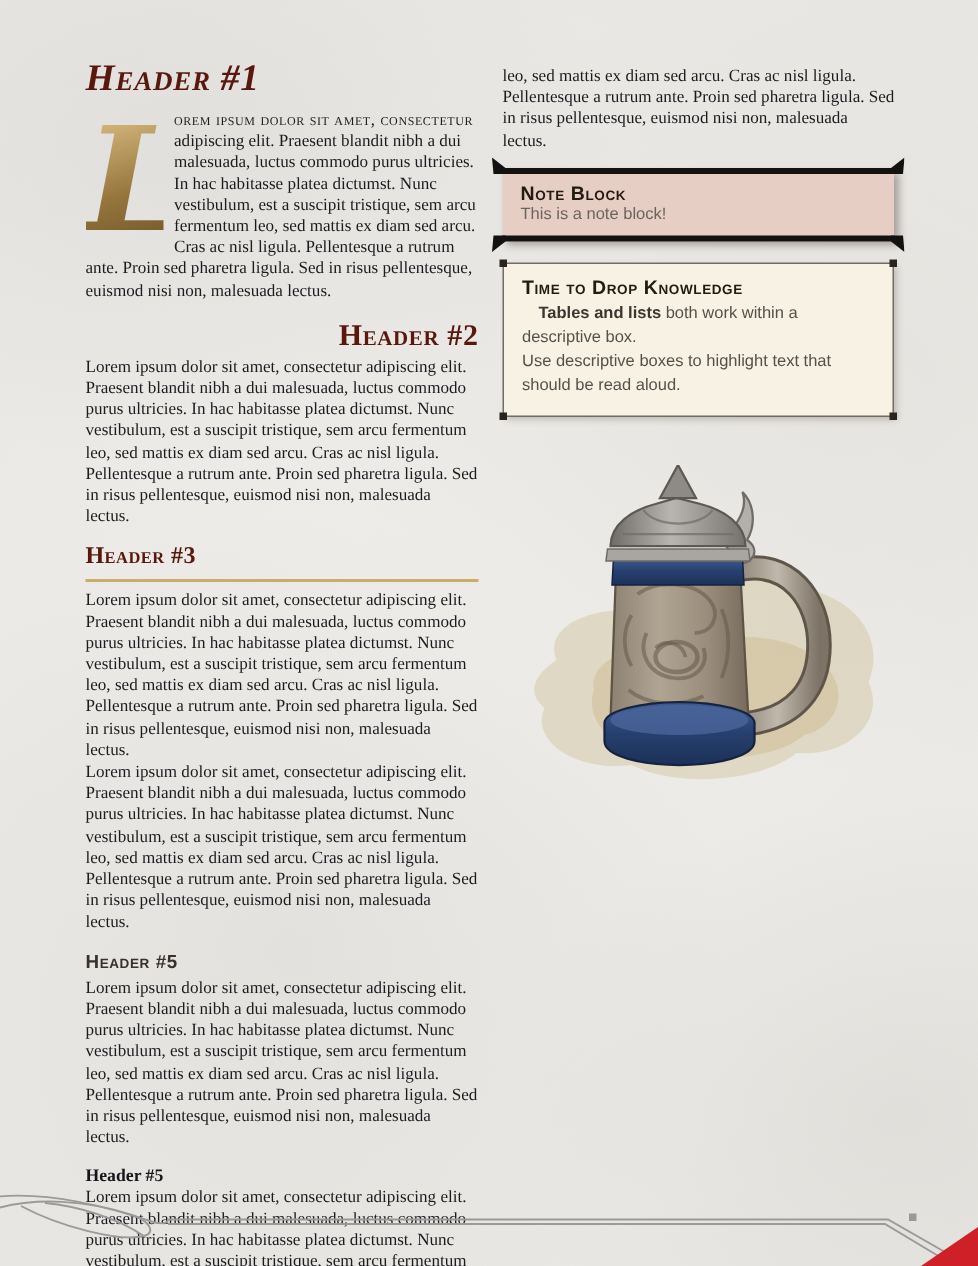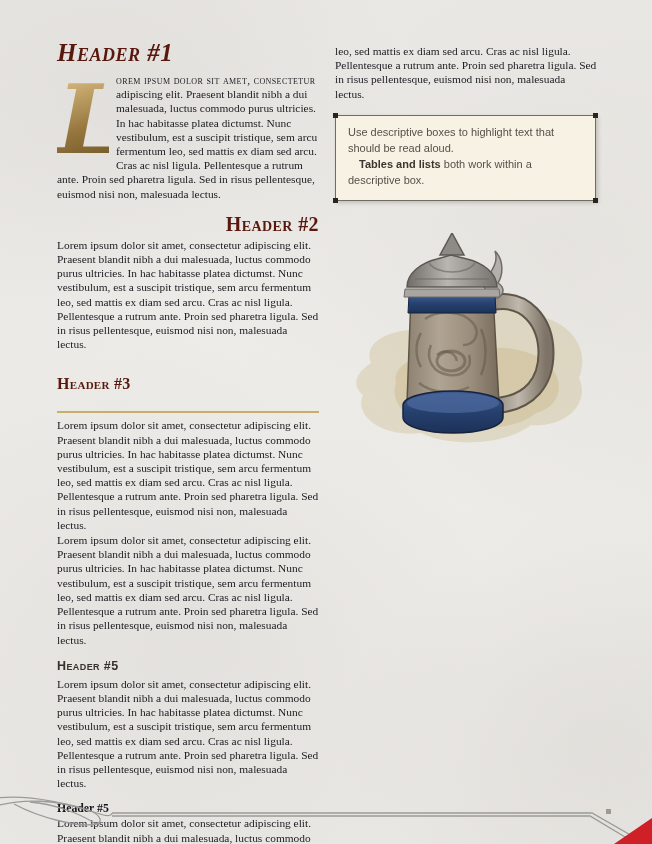--- a/index.html
+++ b/index.html
@@ -21,22 +21,22 @@
   .columns {
     position:absolute; left:57px; top:40px; width:540px;
     display:flex; gap:16px;
     color:#1b1b20;
   }
   .col { width:262px; font-size:11.4px; line-height:14.2px; }
 
   h1,h2,h3,h4 { color:var(--maroon,#58180d); font-variant:small-caps; font-weight:700; }
   h1 { font-size:25px; line-height:26px; margin:0 0 7px; letter-spacing:.5px;font-style:italic; }
   h2 { font-size:20px; line-height:22px; margin:12px 0 3px; letter-spacing:.4px;text-align:right; }
-  h3 { font-size:16px; line-height:18px; margin:24px 0 5px; letter-spacing:.3px;
-       border-bottom:2px solid var(--gold,#c9ad6a); padding-bottom:18px; }
+  h3 { font-size:16px; line-height:18px; margin:11px 0 5px; letter-spacing:.3px;
+       border-bottom:2px solid var(--gold,#c9ad6a); padding-bottom:6px; }
   h4 { font-size:13.5px; line-height:15px; margin:10px 0 2px; letter-spacing:.3px; }
   h5 { font-size:12.5px; line-height:14px; margin:12px 0 4px;
        font-family:"Liberation Sans", sans-serif; font-variant:small-caps;
        font-weight:700; color:#38302a; letter-spacing:.4px; }
   h6 { font-size:11.8px; line-height:14px; margin:11px 0 1px; font-weight:700; color:#15151a; }
   p  { margin:0 0 1px; }
 
   .dropcap {
     float:left; width:52px; height:96px; margin:3px 7px 0 0;
     font-family:"DejaVu Serif", serif; font-size:96px; line-height:88px;
@@ -108,28 +108,43 @@
       <h5>Header #5</h5>
       <p>Lorem ipsum dolor sit amet, consectetur adipiscing elit. Praesent blandit nibh a dui malesuada, luctus commodo purus ultricies. In hac habitasse platea dictumst. Nunc vestibulum, est a suscipit tristique, sem arcu fermentum leo, sed mattis ex diam sed arcu. Cras ac nisl ligula. Pellentesque a rutrum ante. Proin sed pharetra ligula. Sed in risus pellentesque, euismod nisi non, malesuada lectus.</p>
 
       <h6>Header #5</h6>
       <p>Lorem ipsum dolor sit amet, consectetur adipiscing elit. Praesent blandit nibh a dui malesuada, luctus commodo purus ultricies. In hac habitasse platea dictumst. Nunc vestibulum, est a suscipit tristique, sem arcu fermentum</p>
     </div>
 
     <div class="col">
       <p class="rcol-first">leo, sed mattis ex diam sed arcu. Cras ac nisl ligula. Pellentesque a rutrum ante. Proin sed pharetra ligula. Sed in risus pellentesque, euismod nisi non, malesuada lectus.</p>
 
+      <div class="note">
+        <svg class="note-bar top" viewBox="0 0 276 12" preserveAspectRatio="none">
+          <rect x="7" y="7" width="262" height="4" fill="#141210"></rect>
+          <polygon points="0,0 9,7 9,11 1,11" fill="#141210"></polygon>
+          <polygon points="276,0 267,7 267,11 275,11" fill="#141210"></polygon>
+        </svg>
+        <div class="note-title">Note Block</div>
+        <div class="note-body">This is a note block!</div>
+        <svg class="note-bar bottom" viewBox="0 0 276 12" preserveAspectRatio="none">
+          <rect x="7" y="7" width="262" height="4" fill="#141210"></rect>
+          <polygon points="0,0 9,7 9,11 1,11" fill="#141210"></polygon>
+          <polygon points="276,0 267,7 267,11 275,11" fill="#141210"></polygon>
+        </svg>
+      </div>
 
       <div class="descriptive">
         <span class="corner-dot tl"></span>
         <span class="corner-dot tr"></span>
         <span class="corner-dot bl"></span>
         <span class="corner-dot br"></span>
+        <div class="desc-title">Time to Drop Knowledge</div>
+        <div class="desc-body indented"><b>Tables and lists</b><span> both work within a descriptive box.</span></div>
         <div class="desc-body">Use descriptive boxes to highlight text that should be read aloud.</div>
-        <div class="desc-body indented"><b>Tables and lists</b><span> both work within a descriptive box.</span></div>
       </div>
 
       <div class="stein-wrap">
         <svg width="250" height="218" viewBox="0 0 250 218">
           <defs>
             <linearGradient id="bodyG" x1="0" y1="0" x2="1" y2="0">
               <stop offset="0" stop-color="#8d8172"></stop>
                 <stop offset="0.35" stop-color="#b0a493"></stop>
               <stop offset="0.7" stop-color="#9a8d7c"></stop>
                 <stop offset="1" stop-color="#776b5d"></stop>

